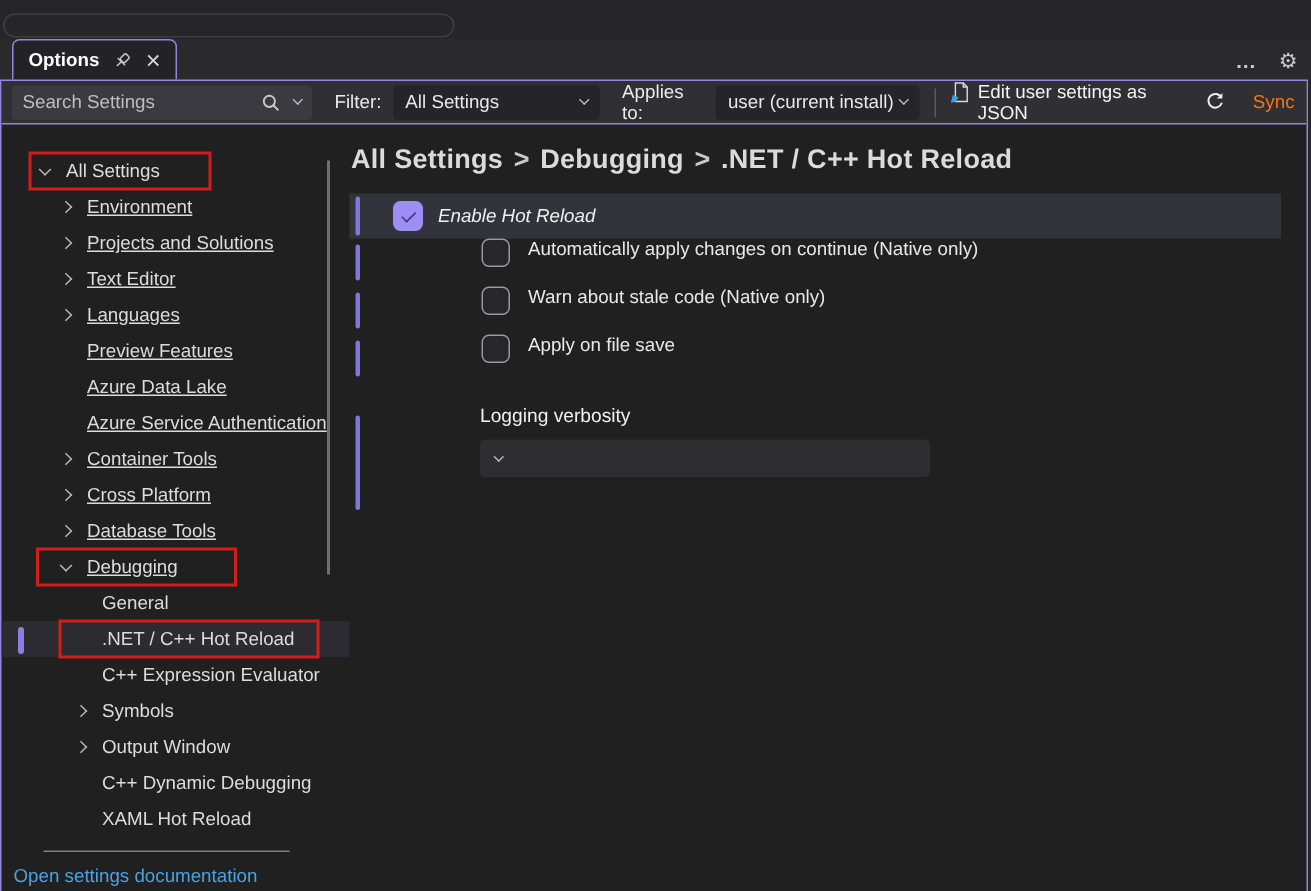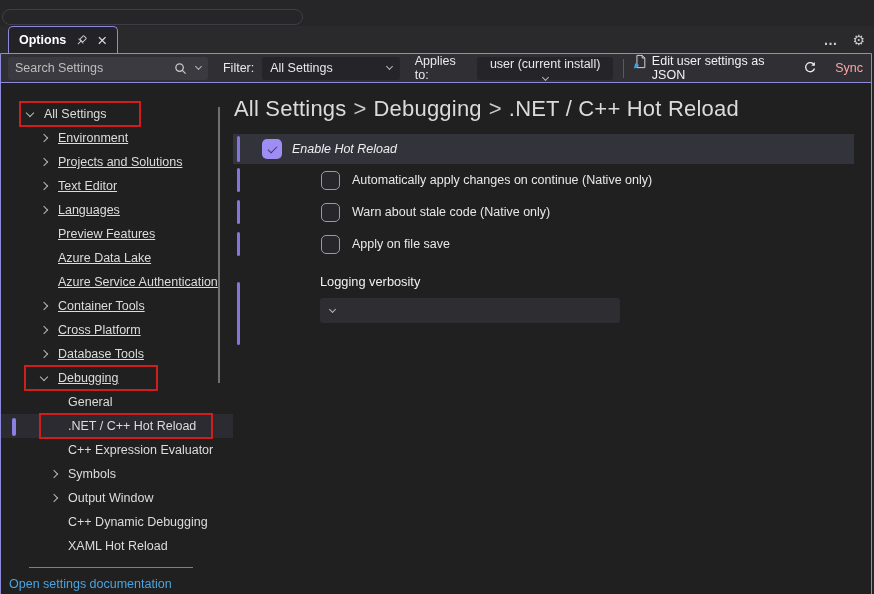--- a/index.html
+++ b/index.html
@@ -29,25 +29,25 @@
   
   .toolbar { height:29px; background:#2f2f34; border-bottom:1px solid #8f89dc;
     display:flex; align-items:center; font-size:12.5px; color:#e6e6e6; }
   .searchbox { margin-left:7px; width:213px; height:23px; background:#3a3a40; border-radius:3px;
     display:flex; align-items:center; padding:0 7px; }
   .searchbox .ph { color:#bdbdbd; flex:1; }
   .tb-label { margin-left:15px; color:#eaeaea; }
   .dropdown { height:23px; background:#242429; border-radius:3px; display:flex; align-items:center;
     padding:0 8px; color:#e8e8e8; }
   .dd-filter { margin-left:8px; width:146px; }
-  .dd-applies { margin-left:8px; width:144px;flex-direction:column; }
+  .dd-applies { margin-left:8px; width:144px; }
   .dropdown .val { flex:1; }
   .tb-sep { width:1px; height:19px; background:#5a5a5c; margin:0 9px 0 10px; }
   .tb-link { display:flex; align-items:flex-start; gap:5px; color:#f2f2f2; }
-  .tb-sync { display:flex; gap:18px; margin-left:13px; color:#fca5a5; }
+  .tb-sync { display:flex; gap:18px; margin-left:13px; color:#f97316; }
 
   .chev { display:inline-block; width:6px; height:6px; border-right:1.4px solid #b8b8b8; border-bottom:1.4px solid #b8b8b8; }
   .chev.down { transform:rotate(45deg); margin-top:-3px; }
   .chev.right { transform:rotate(-45deg); }
   .chev.small { width:5px; height:5px; }
 
   
   .wbody { display:flex; height:518px; position:relative; }
   .sidebar { width:232px; padding-top:19px; position:relative; flex:none; }
   .tree-row { height:24px; display:flex; align-items:center; font-size:12.5px; color:#dcdcdc; }
@@ -56,35 +56,35 @@
   .lvl1 { padding-left:40px;text-decoration:underline; }
   .lvl2 { padding-left:50px; }
   .tree-row.selected { background:#2b2b31; }
   .sel-indicator { position:absolute; left:12px; width:4px; height:18px; border-radius:2px; background:#8a80e0; }
   .side-divider { height:1px; background:#808083; width:164px; margin:9px 0 0 28px; }
   .doc-link { color:#4aa3e0; font-size:12.5px; padding:9px 0 0 8px; cursor:pointer; }
   .side-scrollbar { position:absolute; left:217px; top:53px; width:2px; height:276px; background:#707072; }
 
   
   .main { flex:1; position:relative; }
-  .breadcrumb { margin:13px 0 0 1px; font-size:22px; font-weight:400; color:#dbdbdb; letter-spacing:0.2px; }
+  .breadcrumb { margin:13px 0 0 1px; font-size:18px; font-weight:700; color:#dbdbdb; letter-spacing:0.2px; }
   .breadcrumb .sep { margin:0 7px; color:#c9c9c9; }
 
   .enable-row { margin-top:12px; height:30px; width:621px; background:#33333c; position:relative;
     display:flex; align-items:center; }
   .accent-bar { position:absolute; left:4px; width:3px; border-radius:2px; background:#8276dd; }
   .enable-row .accent-bar { height:26px; top:2px; }
   .enable-row .gear-glyph { margin-left:14px; font-size:15px; }
   .cb-checked { width:20px; height:20px; border-radius:5px; background:#9e8df2; margin-left:15px;
     display:flex; align-items:center; justify-content:center; }
   .check-mark { width:9px; height:5px; border-left:1.8px solid #3f3580; border-bottom:1.8px solid #3f3580;
     transform:rotate(-45deg); margin-top:-2px; }
   .enable-row .lbl { margin-left:10px; font-size:12.5px; color:#eeeeee;font-style:italic; }
 
-  .cb-row { height:32px; position:relative; display:flex; align-items:center; }
+  .cb-row { height:32px; position:relative; display:flex; }
   .cb-row .accent-bar { height:24px; top:4px; }
   .cb-box { width:19px; height:19px; border:1.5px solid #9a9a9e; border-radius:5px; background:#26262b;
     margin-left:88px; flex:none; }
   .cb-row .lbl { margin-left:12px; font-size:12.5px; color:#e8e8e8; }
 
   .logging-section { position:relative; }
   .logging-section .accent-bar { height:63px; top:8px; }
   .logging-label { margin:14px 0 0 87px; font-size:12.8px; font-weight:normal; color:#f0f0f0; }
   .logging-dd { margin:9px 0 0 87px; width:300px; height:25px; background:#2d2d32; border-radius:3px;
     display:flex; align-items:center; padding:0 10px; font-size:12.5px; color:#e8e8e8; }

